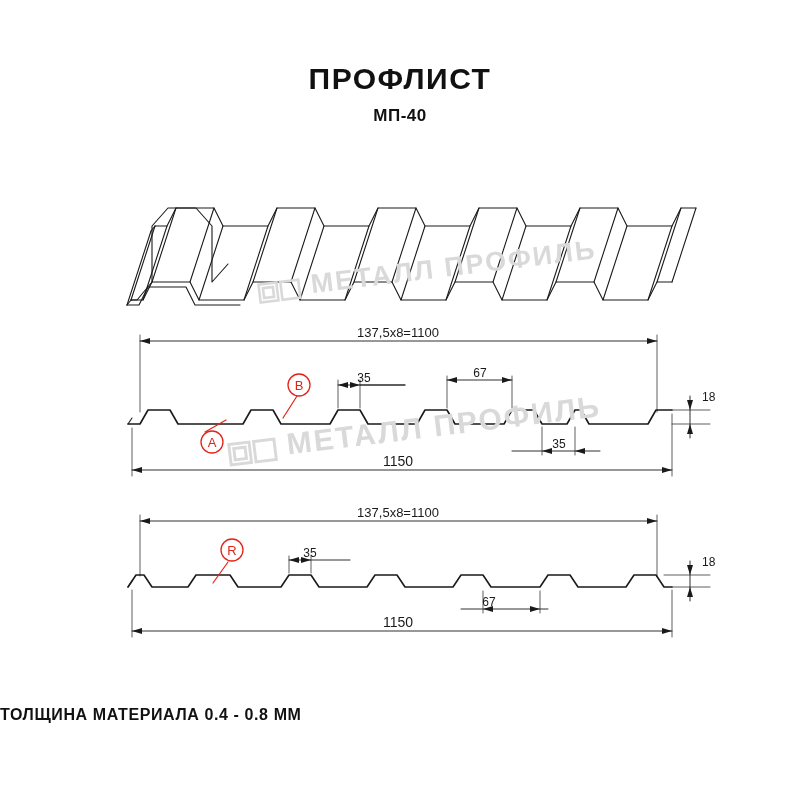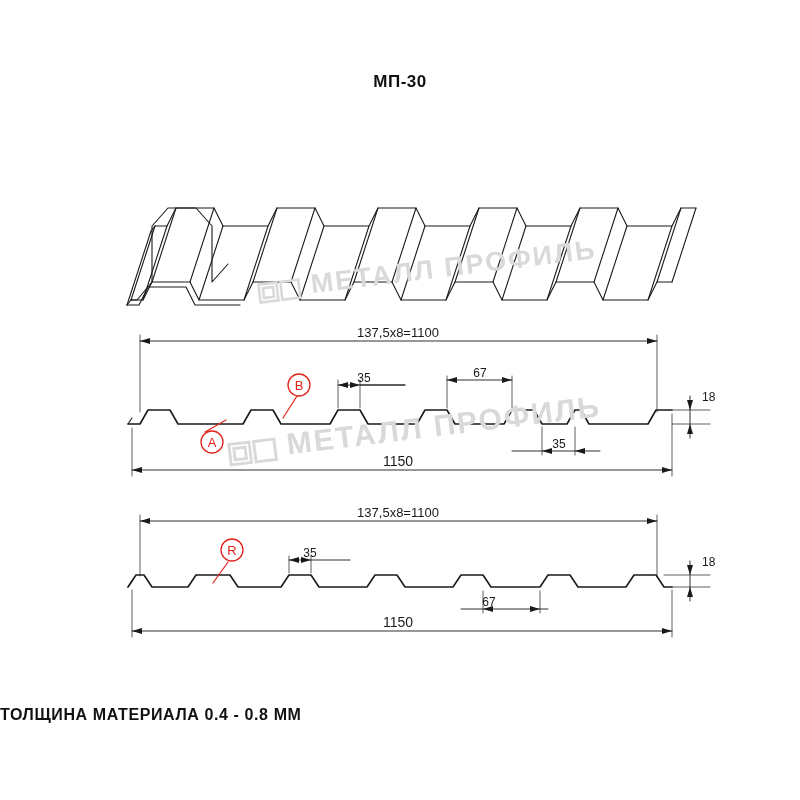--- a/index.html
+++ b/index.html
@@ -67,21 +67,22 @@
     white-space: nowrap;
   }
   .wm1 { left: 256px; top: 255px; font-size: 27px; letter-spacing: 2px; transform: rotate(-7deg); }
   .wm2 { left: 226px; top: 412px; font-size: 30px; letter-spacing: 2px; transform: rotate(-7deg); }
   .wm-logo { display: inline-block; vertical-align: middle; margin-right: 10px; }
 </style>
 </head>
 <body>
 
 <div class="title-block">
-  <div class="title-sub">МП-30</div>
+  <div class="title-main">ПРОФЛИСТ</div>
+  <div class="title-sub">МП-40</div>
 </div>
 
 <svg class="sheet" viewBox="0 0 800 800">
   <g fill="none" stroke="#1a1a1a" stroke-width="1.1" stroke-linejoin="round" stroke-linecap="round">
 
     <g>
 
       <path d="M137,300 L152,282 L152,226 L168,208 L196,208 L212,226 L212,282 L228,264
                M137,300 L131,300"></path>
 

